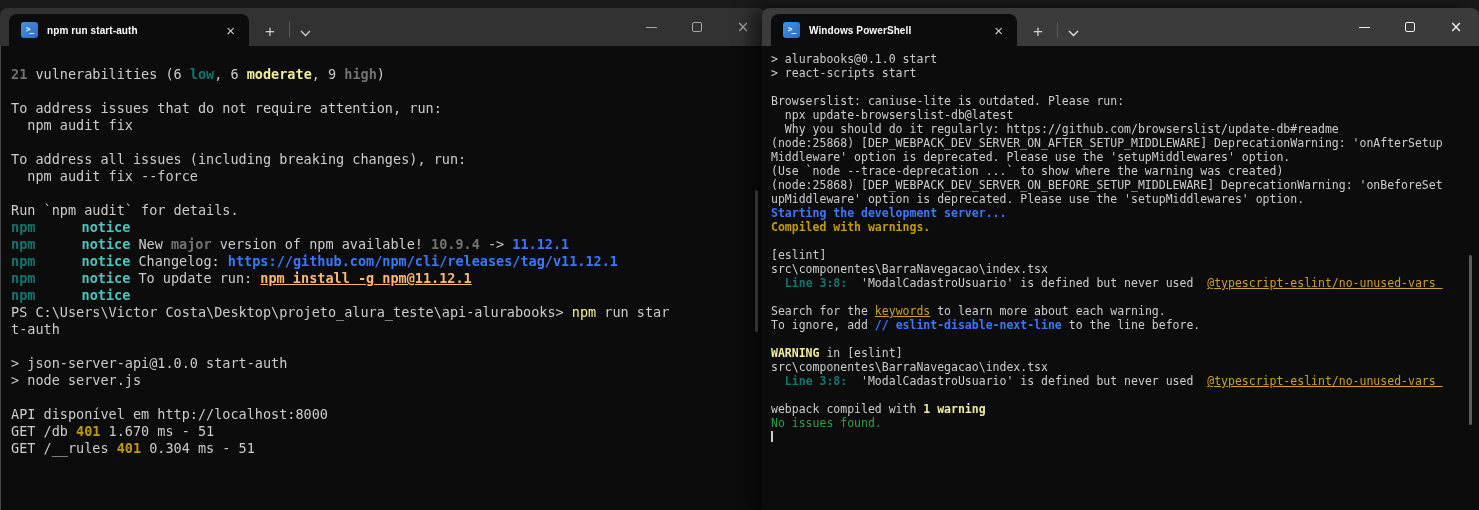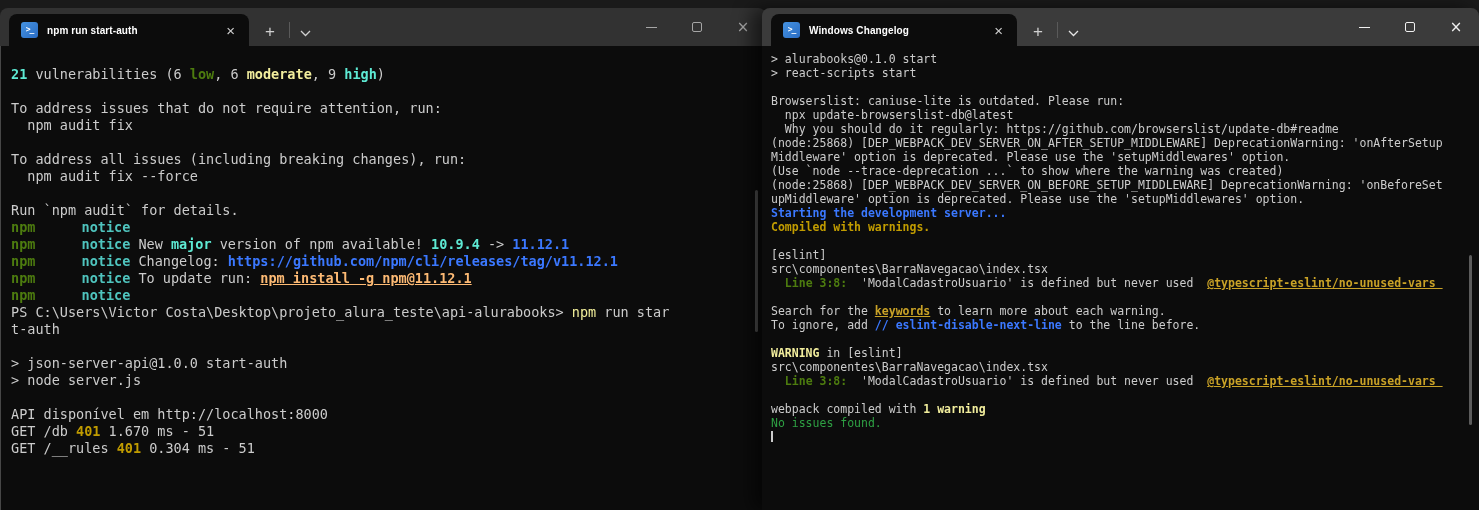--- a/index.html
+++ b/index.html
@@ -38,26 +38,26 @@
   .left  .min-glyph { background:#a6a6a6; } .left .max-glyph { border-color:#a6a6a6; } .left .close-glyph { color:#a6a6a6; }
   .right .min-glyph { background:#f0f0f0; } .right .max-glyph { border-color:#f0f0f0; } .right .close-glyph { color:#f0f0f0; }
 
   .term { position:absolute; left:0; right:0; top:38px; bottom:0; background:#0c0c0c;
           font-family:"DejaVu Sans Mono", monospace; white-space:pre; overflow:hidden; }
   .left  .term { padding:20px 10px 0 10px; font-size:13.5px; line-height:17px; border-left:1px solid #474747; }
   .right .term { padding:6px 8px 16px 9px; font-size:11.5px; line-height:14px; }
   .tline { white-space:pre; }
 
   .seg-default { color:#cccccc; }
-  .seg-bold    { color:#4d7c0f; font-weight:bold; }
-  .seg-red     { color:#5eead4; font-weight:bold; }
+  .seg-bold    { color:#0f766e; font-weight:bold; }
+  .seg-red     { color:#737373; font-weight:bold; }
   .seg-yellow  { color:#f2ee9d; font-weight:bold; }
   .seg-byellow { color:#f2ef9a; }
   .seg-gold    { color:#c19c00; font-weight:bold;margin-top:40px; }
-  .seg-goldu   { color:#c9a227; text-decoration:underline;font-weight:bold; }
+  .seg-goldu   { color:#c9a227; text-decoration:underline; }
   .seg-cyan    { color:#4fc4be; font-weight:bold;padding-left:38px; }
   .seg-blue    { color:#3b78ff; font-weight:bold; }
   .seg-green   { color:#2ea043; }
   .seg-underline { color:#fdba74; font-weight:bold; text-decoration:underline; }
   .cursor { display:inline-block; width:2px; height:11px; background:#cccccc; transform:translateY(1px); }
 
   .scroll-thumb { position:absolute; width:3px; border-radius:2px; }
   .left-thumb  { right:8px; top:182px; height:142px; background:#4e4e4e; }
   .right-thumb { right:7px; top:247px; height:170px; background:#5c5c5c; }
 </style>
@@ -97,21 +97,21 @@
     <div class="term" id="left-term"><div class="tline"><span class="seg-red">21</span><span class="seg-default"> vulnerabilities (6 </span><span class="seg-bold">low</span><span class="seg-default">, 6 </span><span class="seg-yellow">moderate</span><span class="seg-default">, 9 </span><span class="seg-red">high</span><span class="seg-default">)</span></div><div class="tline">&nbsp;</div><div class="tline"><span class="seg-default">To address issues that do not require attention, run:</span></div><div class="tline"><span class="seg-default">  npm audit fix</span></div><div class="tline">&nbsp;</div><div class="tline"><span class="seg-default">To address all issues (including breaking changes), run:</span></div><div class="tline"><span class="seg-default">  npm audit fix --force</span></div><div class="tline">&nbsp;</div><div class="tline"><span class="seg-default">Run `npm audit` for details.</span></div><div class="tline"><span class="seg-bold">npm</span><span class="seg-default"> </span><span class="seg-cyan">notice</span></div><div class="tline"><span class="seg-bold">npm</span><span class="seg-default"> </span><span class="seg-cyan">notice</span><span class="seg-default"> New </span><span class="seg-red">major</span><span class="seg-default"> version of npm available! </span><span class="seg-red">10.9.4</span><span class="seg-default"> -&gt; </span><span class="seg-blue">11.12.1</span></div><div class="tline"><span class="seg-bold">npm</span><span class="seg-default"> </span><span class="seg-cyan">notice</span><span class="seg-default"> Changelog: </span><span class="seg-blue">https://github.com/npm/cli/releases/tag/v11.12.1</span></div><div class="tline"><span class="seg-bold">npm</span><span class="seg-default"> </span><span class="seg-cyan">notice</span><span class="seg-default"> To update run: </span><span class="seg-underline">npm install -g npm@11.12.1</span></div><div class="tline"><span class="seg-bold">npm</span><span class="seg-default"> </span><span class="seg-cyan">notice</span></div><div class="tline"><span class="seg-default">PS C:\Users\Victor Costa\Desktop\projeto_alura_teste\api-alurabooks&gt; </span><span class="seg-byellow">npm</span><span class="seg-default"> run star</span></div><div class="tline"><span class="seg-default">t-auth</span></div><div class="tline">&nbsp;</div><div class="tline"><span class="seg-default">&gt; json-server-api@1.0.0 start-auth</span></div><div class="tline"><span class="seg-default">&gt; node server.js</span></div><div class="tline">&nbsp;</div><div class="tline"><span class="seg-default">API disponível em http://localhost:8000</span></div><div class="tline"><span class="seg-default">GET /db </span><span class="seg-gold">401</span><span class="seg-default"> 1.670 ms - 51</span></div><div class="tline"><span class="seg-default">GET /__rules </span><span class="seg-gold">401</span><span class="seg-default"> 0.304 ms - 51</span></div></div>
     <div class="scroll-thumb left-thumb"></div>
   </section>
 
   <section class="window right">
     <header class="titlebar">
       <div class="tab">
         <span class="ps-icon">
             <span class="ps-glyph">&gt;_</span>
           </span>
-        <span class="tab-title">Windows Changelog</span>
+        <span class="tab-title">Windows PowerShell</span>
         <span class="tab-close">×</span>
       </div>
       <span class="newtab">+</span>
       <span class="bar-divider"></span>
       <span class="dropdown">
         <svg width="11" height="7" viewBox="0 0 11 7">
             <path d="M1 1 L5.5 5.5 L10 1" stroke="#e6e6e6" stroke-width="1.3" fill="none"></path>
           </svg>
       </span>
       <div class="win-controls">

